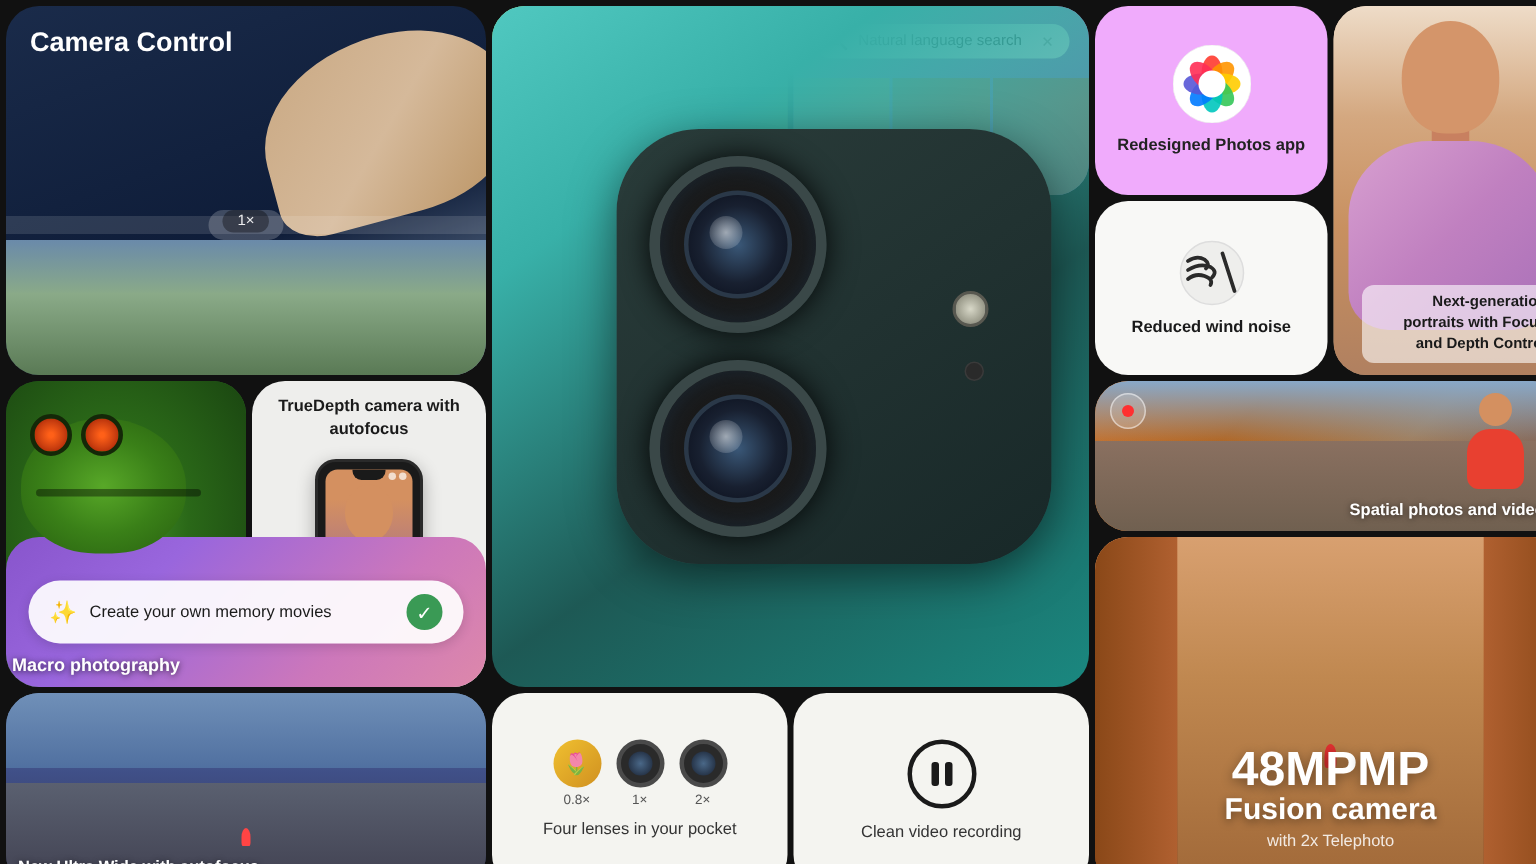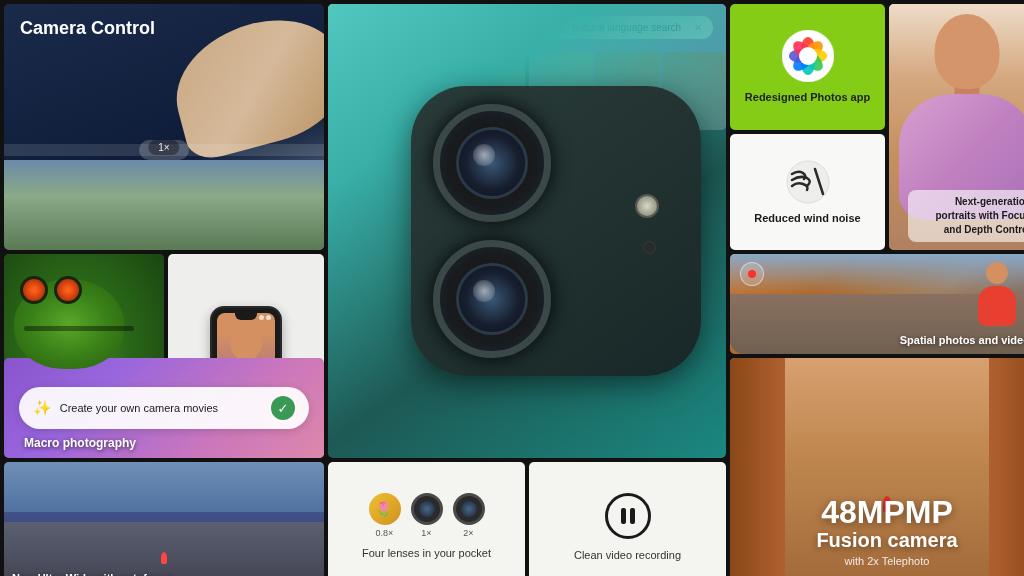--- a/index.html
+++ b/index.html
@@ -22,21 +22,21 @@
     display: grid;
     grid-template-columns: 160px 156px 197px 197px 155px 155px;
     grid-template-rows: 126px 116px 100px 100px 130px;
     gap: 4px;
     padding: 4px;
     background: #111;
     position: absolute;
     top: 0; left: 0;
   }
   .t {
-    border-radius: 5px;
+    border-radius: 22px;
     overflow: hidden;
     position: relative;
   }
 </style>
 
 <div class="grid-wrapper">
 
   <div class="t" style="grid-column:1/3;grid-row:1/3;background:linear-gradient(160deg,#1a2b4a 0%,#0e1c38 60%,#7a8fa8 100%);">
     <div style="position:absolute;top:14px;left:16px;color:#fff;font-size:18px;font-weight:600;z-index:3;">Camera Control</div>
 
@@ -63,21 +63,21 @@
       <span style="font-size:10px;color:#333;flex:1;">Natural language search</span>
       <span style="color:#aaa;font-size:10px;">✕</span>
     </div>
     <div style="position:absolute;bottom:0;left:0;right:0;height:78px;display:grid;grid-template-columns:1fr 1fr 1fr;gap:2px;">
       <div style="background:linear-gradient(180deg,#d4a070 20%,#806050 100%);"></div>
       <div style="background:linear-gradient(180deg,#c87858 20%,#706858 100%);"></div>
       <div style="background:linear-gradient(180deg,#b87060 20%,#806060 100%);"></div>
     </div>
   </div>
 
-  <div class="t" style="grid-column:5/6;grid-row:1/2;background:#84cc16;display:flex;flex-direction:column;align-items:center;justify-content:center;gap:8px;">
+  <div class="t" style="grid-column:5/6;grid-row:1/2;background:#f0abfc;display:flex;flex-direction:column;align-items:center;justify-content:center;gap:8px;">
     <svg width="52" height="52" viewBox="0 0 52 52">
       <circle cx="26" cy="26" r="26" fill="white" stroke="#eee" stroke-width="0.5"></circle>
       <g transform="translate(26,26)">
         <ellipse rx="7" ry="12" fill="#FF3B30" opacity="0.9" transform="rotate(0) translate(0,-7)"></ellipse>
         <ellipse rx="7" ry="12" fill="#FF9500" opacity="0.9" transform="rotate(45) translate(0,-7)"></ellipse>
         <ellipse rx="7" ry="12" fill="#FFCC00" opacity="0.9" transform="rotate(90) translate(0,-7)"></ellipse>
         <ellipse rx="7" ry="12" fill="#34C759" opacity="0.9" transform="rotate(135) translate(0,-7)"></ellipse>
         <ellipse rx="7" ry="12" fill="#00C7BE" opacity="0.9" transform="rotate(180) translate(0,-7)"></ellipse>
         <ellipse rx="7" ry="12" fill="#007AFF" opacity="0.9" transform="rotate(225) translate(0,-7)"></ellipse>
         <ellipse rx="7" ry="12" fill="#5856D6" opacity="0.9" transform="rotate(270) translate(0,-7)"></ellipse>
@@ -99,24 +99,25 @@
 
   <div class="t" style="grid-column:1/2;grid-row:3/5;background:linear-gradient(135deg,#1a5018 0%,#2a7020 50%,#183810 100%);">
     <div style="position:absolute;inset:0;background:radial-gradient(ellipse at 45% 45%,#4a9a28 0%,#2a6818 40%,#184010 100%);"></div>
 
     <div style="position:absolute;top:25px;left:10px;width:110px;height:90px;background:radial-gradient(ellipse,#58a828 0%,#3a8018 50%,#286010 100%);border-radius:50% 50% 45% 45%;z-index:2;"></div>
 
     <div style="position:absolute;top:22px;left:16px;width:28px;height:28px;background:radial-gradient(circle,#ff6018 10%,#cc4010 55%,#991800 100%);border-radius:50%;border:3px solid #142808;z-index:3;"></div>
     <div style="position:absolute;top:22px;left:50px;width:28px;height:28px;background:radial-gradient(circle,#ff6018 10%,#cc4010 55%,#991800 100%);border-radius:50%;border:3px solid #142808;z-index:3;"></div>
 
     <div style="position:absolute;top:72px;left:20px;right:30px;height:5px;background:rgba(0,0,0,0.4);border-radius:3px;z-index:3;"></div>
-    <div style="position:absolute;bottom:8px;left:20px;color:#fff;font-size:12px;font-weight:600;text-shadow:0 1px 4px rgba(0,0,0,0.7);z-index:4;">Macro photography</div>
+    <div style="position:absolute;bottom:8px;left:4px;color:#fff;font-size:12px;font-weight:600;text-shadow:0 1px 4px rgba(0,0,0,0.7);z-index:4;">Macro photography</div>
   </div>
 
   <div class="t" style="grid-column:2/3;grid-row:3/5;background:#eeeeec;display:flex;flex-direction:column;align-items:center;padding:10px 8px;">
+    <div style="font-size:11px;font-weight:600;color:#1a1a1a;text-align:center;line-height:1.4;z-index:2;position:relative;">TrueDepth camera with autofocus</div>
 
     <div style="position:absolute;top:52px;left:50%;transform:translateX(-50%);width:72px;height:115px;background:#1a1a1a;border-radius:14px;padding:5px;border:2px solid #2a2a2a;box-shadow:0 4px 12px rgba(0,0,0,0.3);">
       <div style="width:100%;height:100%;background:linear-gradient(180deg,#d49060 20%,#9060a0 100%);border-radius:8px;overflow:hidden;position:relative;">
         <div style="position:absolute;top:0;left:50%;transform:translateX(-50%);width:22px;height:7px;background:#1a1a1a;border-radius:0 0 6px 6px;z-index:2;"></div>
         <div style="position:absolute;top:10px;left:50%;transform:translateX(-50%);width:32px;height:38px;background:#d49060;border-radius:50%;"></div>
         <div style="position:absolute;bottom:0;left:50%;transform:translateX(-50%);width:50px;height:55px;background:#8040a0;border-radius:25px 25px 0 0;"></div>
         <div style="position:absolute;top:2px;right:4px;display:flex;gap:2px;">
           <div style="width:5px;height:5px;background:rgba(255,255,255,0.7);border-radius:50%;"></div>
           <div style="width:5px;height:5px;background:rgba(255,255,255,0.7);border-radius:50%;"></div>
         </div>
@@ -170,21 +171,21 @@
 
     <div style="position:absolute;top:8px;left:10px;width:24px;height:24px;background:rgba(255,255,255,0.18);border-radius:50%;border:1.5px solid rgba(255,255,255,0.5);display:flex;align-items:center;justify-content:center;">
       <div style="width:8px;height:8px;background:#ff3030;border-radius:50%;"></div>
     </div>
     <div style="position:absolute;bottom:8px;right:8px;color:#fff;font-size:11px;font-weight:600;text-shadow:0 1px 4px rgba(0,0,0,0.6);">Spatial photos and videos</div>
   </div>
 
   <div class="t" style="grid-column:1/3;grid-row:4/5;background:linear-gradient(135deg,#8855cc 0%,#9966dd 30%,#cc77bb 70%,#dd88aa 100%);display:flex;align-items:center;justify-content:center;padding:0 14px;">
     <div style="background:rgba(255,255,255,0.92);border-radius:22px;padding:9px 14px;display:flex;align-items:center;gap:8px;width:290px;box-shadow:0 2px 8px rgba(0,0,0,0.15);">
       <span style="font-size:15px;">✨</span>
-      <span style="font-size:11px;color:#1a1a1a;flex:1;">Create your own camera movies</span>
+      <span style="font-size:11px;color:#1a1a1a;flex:1;">Create your own memory movies</span>
       <div style="width:24px;height:24px;background:#3a9a55;border-radius:50%;display:flex;align-items:center;justify-content:center;color:white;font-size:13px;flex-shrink:0;">✓</div>
     </div>
   </div>
 
   <div class="t" style="grid-column:1/3;grid-row:5/6;background:linear-gradient(180deg,#6080a8 0%,#405088 40%,#303050 100%);position:relative;">
     <div style="position:absolute;top:0;left:0;right:0;height:50px;background:linear-gradient(180deg,#7090b8 0%,#5070a0 100%);"></div>
     <div style="position:absolute;bottom:0;left:0;right:0;height:70px;background:linear-gradient(180deg,#5a6070 0%,#404050 100%);"></div>
     <div style="position:absolute;bottom:20px;left:50%;transform:translateX(-50%);width:80px;height:55px;border-radius:50% 50% 0 0;background:linear-gradient(180deg,#8090a8,#6070888);border-bottom:none;"></div>
     <div style="position:absolute;bottom:28px;left:50%;transform:translateX(-50%);width:6px;height:12px;background:#ff4444;border-radius:50% 50% 20% 20%;"></div>
     <div style="position:absolute;bottom:8px;left:8px;color:#fff;font-size:11px;font-weight:600;text-shadow:0 1px 4px rgba(0,0,0,0.6);">New Ultra Wide with autofocus</div>

